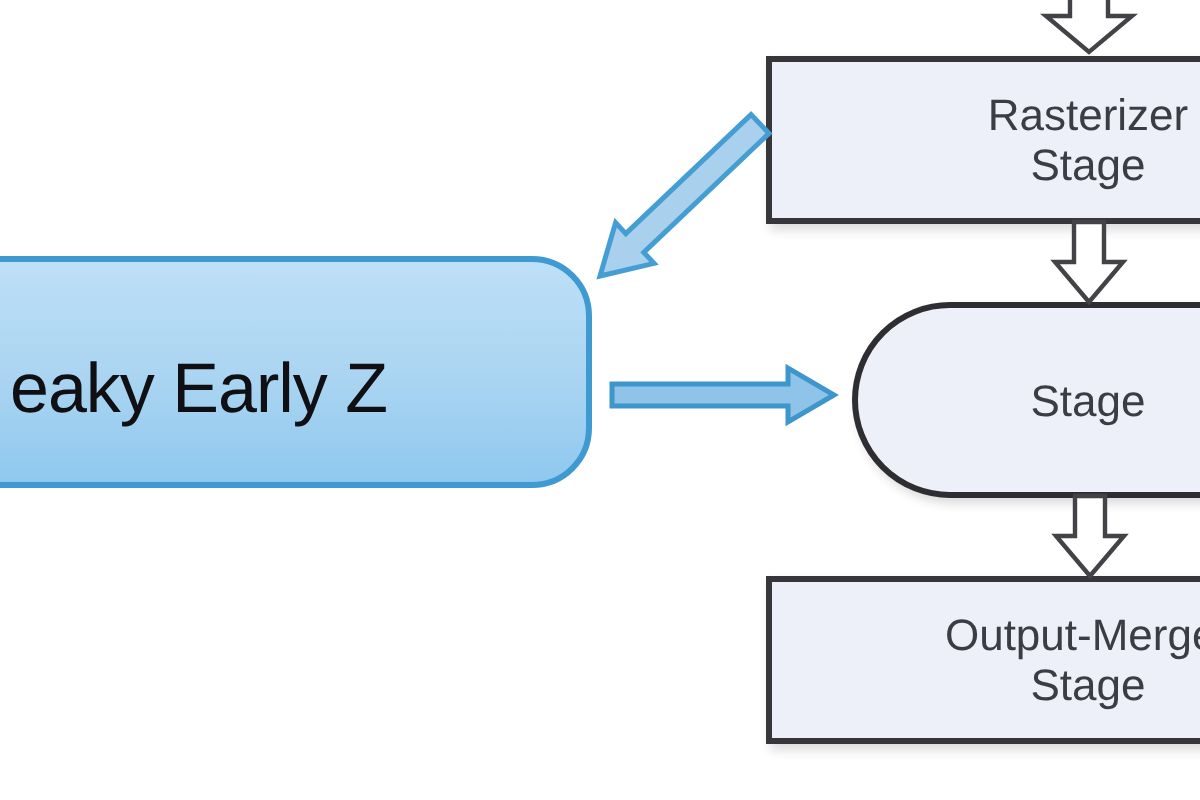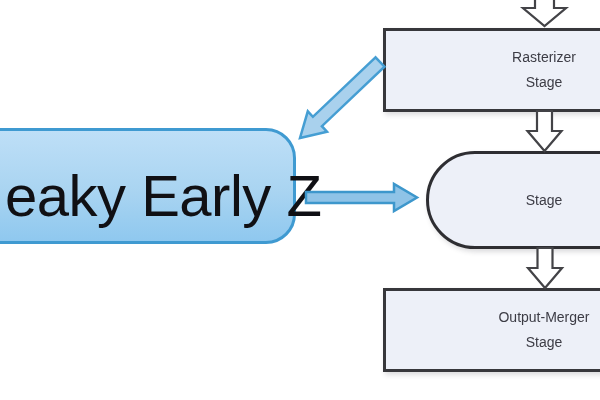--- a/index.html
+++ b/index.html
@@ -13,39 +13,39 @@
   .stage {
     position: absolute;
     background: #edf0f8;
     border: 3px solid #37373b;
     box-shadow: 2px 3px 5px rgba(60,60,70,0.18);
     display: flex; flex-direction: column;
     align-items: center; justify-content: center;
     box-sizing: border-box;
   }
   .stage .ln {
-    font-size: 14px; line-height: 25px;
+    font-size: 22px; line-height: 25px;
     color: #3c3c45; text-align: center; white-space: nowrap;
   }
   #stage-rasterizer   { left: 383px; top: 28px;  width: 322px; height: 84px; }
   #stage-pixelshader  { left: 426px; top: 151px; width: 236px; height: 98px;
                         border-radius: 49px; border-color: #2e2e32; }
   #stage-outputmerger { left: 383px; top: 288px; width: 322px; height: 84px; }
   #callout {
     position: absolute;
     left: -62px; top: 128px; width: 358px; height: 116px;
     background: linear-gradient(180deg, #bedff7 0%, #a9d4f1 55%, #8fc8ef 100%);
     border: 3px solid #3f9ad1;
     border-radius: 30px;
     box-sizing: border-box;
     display: flex; align-items: center;
     padding-left: 64px; padding-top: 6px;
   }
   #callout .callout-text {
-    font-size: 58px; font-weight: 500; letter-spacing: -0.5px;
+    font-size: 35px; font-weight: 500; letter-spacing: -0.5px;
     color: #101014; white-space: nowrap; margin-top: 12px;
   }
   #arrow-overlay {
     position: absolute; left: 0; top: 0;
     width: 600px; height: 400px;
     pointer-events: none;
   }
 </style>
 </head>
 <body>

